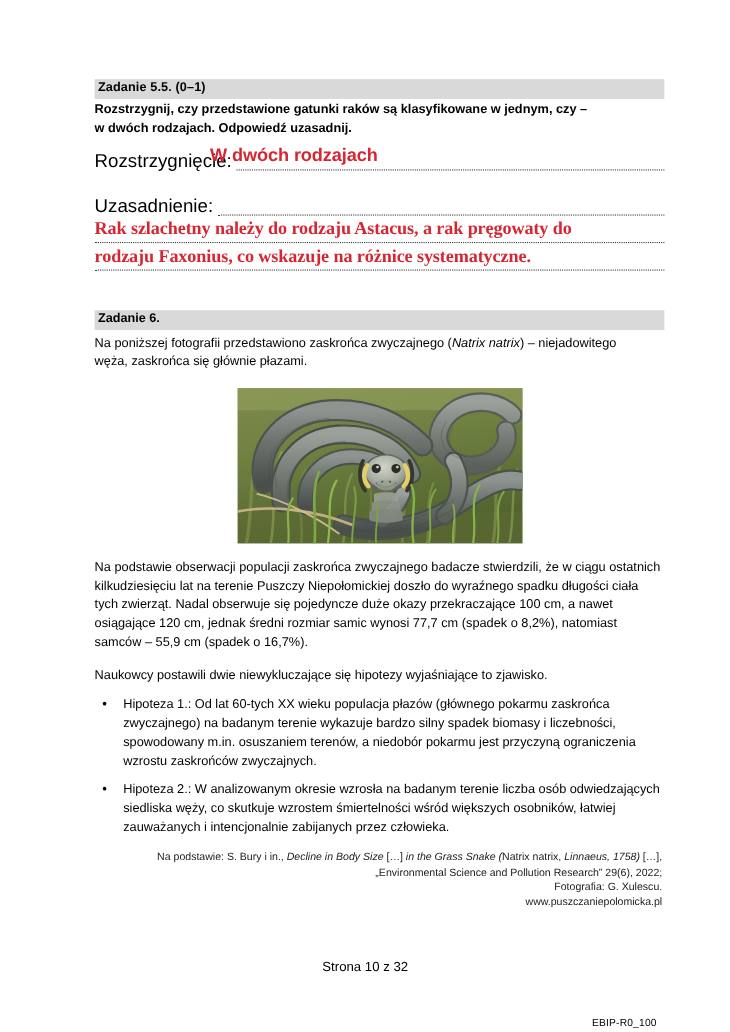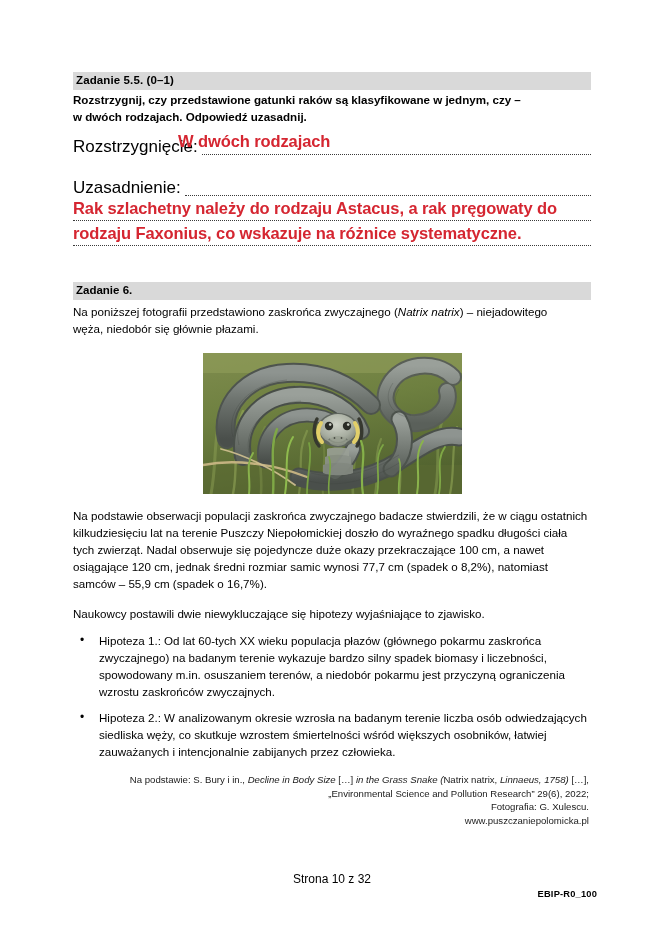--- a/index.html
+++ b/index.html
@@ -17,21 +17,21 @@
   }
   .page {
     position: absolute;
     left: 0; top: 0;
     width: 664px;
     height: 938px;
     background: #ffffff;
   }
   .content {
     position: absolute;
-    left: 73px;
+    left: 86px;
     top: 72px;
     width: 518px;
   }
 
   
   .task-bar {
     background: #d9d9d9;
     font-weight: bold;
     font-size: 11.5px;
     line-height: 15px;
@@ -91,20 +91,21 @@
     white-space: nowrap;
   }
   .hand-over {
     position: absolute;
     left: 105px;
     bottom: 4px;
   }
   .hand-line {
     position: relative;
     height: 25px;
+    font-family: Liberation Serif, serif;
   }
   .hand-line .hand {
     position: absolute;
     left: 0;
     bottom: 3px;
   }
   .hand-line .dots-full {
     position: absolute;
     left: 0; right: 0; bottom: 0;
   }
@@ -159,23 +160,23 @@
   .footer-page {
     position: absolute;
     left: 0; right: 0;
     top: 872px;
     text-align: center;
     font-size: 12px;
   }
   .footer-code {
     position: absolute;
     right: 67px;
-    top: 889px;
+    top: 925px;
     font-size: 9.3px;
-    font-weight: bold;
+    font-weight: normal;
     letter-spacing: 0.02em;
   }
 </style>
 </head>
 <body>
 
 <div class="page">
 
   <div class="content">
 
@@ -212,21 +213,21 @@
     </div>
 
     <div style="height:36px"></div>
 
     <div class="task-bar-6">Zadanie 6.</div>
 
     <div class="body-text" style="margin-top:3px">
       <div>
         <span>Na poniższej fotografii przedstawiono zaskrońca zwyczajnego (</span><i>Natrix natrix</i><span>) – niejadowitego</span>
       </div>
-      <div>węża, niedobór się głównie płazami.</div>
+      <div>węża, zaskrońca się głównie płazami.</div>
     </div>
 
     <div class="photo-wrap">
       <div class="photo">
         <svg width="259" height="141" viewBox="0 0 259 141" xmlns="http://www.w3.org/2000/svg">
           <defs>
             <linearGradient id="gbg" x1="0" y1="0" x2="0.3" y2="1">
               <stop offset="0" stop-color="#7f8c4e"></stop>
               <stop offset="0.45" stop-color="#6e8040"></stop>
               <stop offset="1" stop-color="#52632f"></stop>

